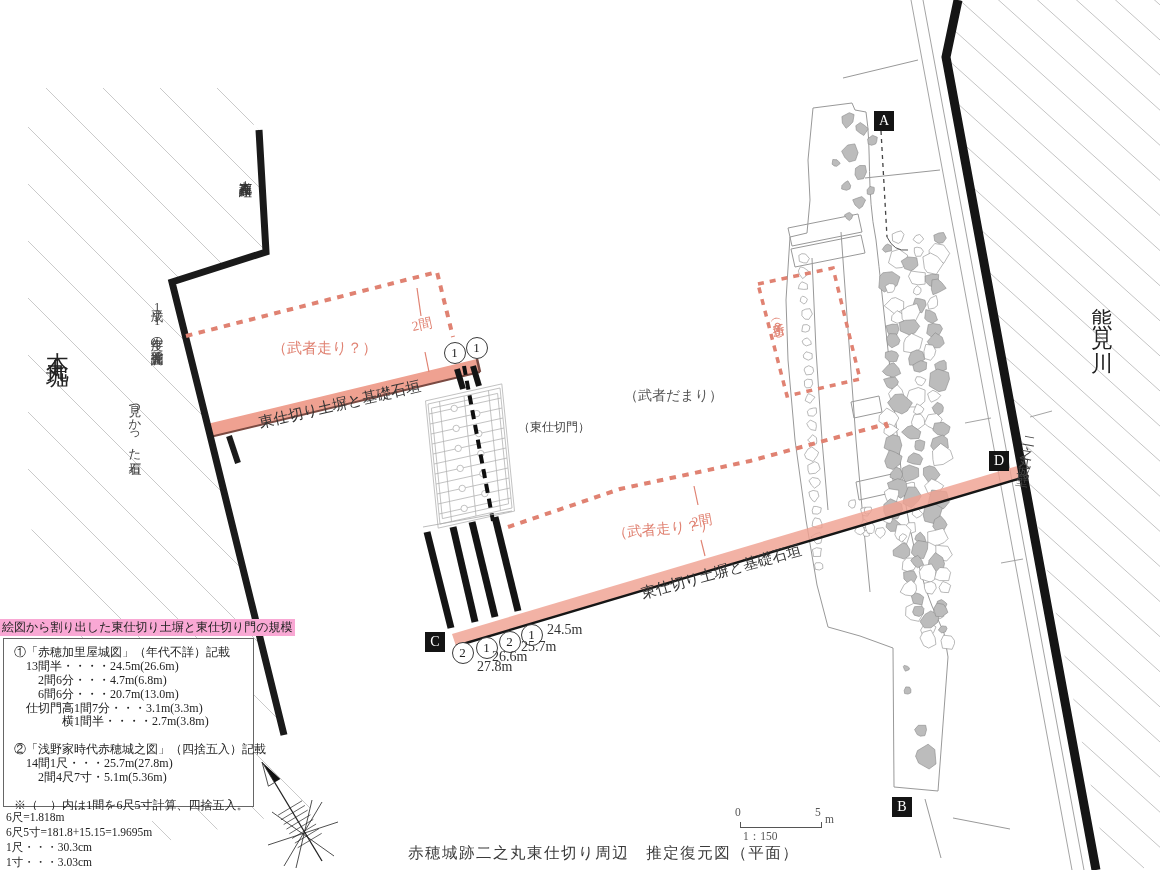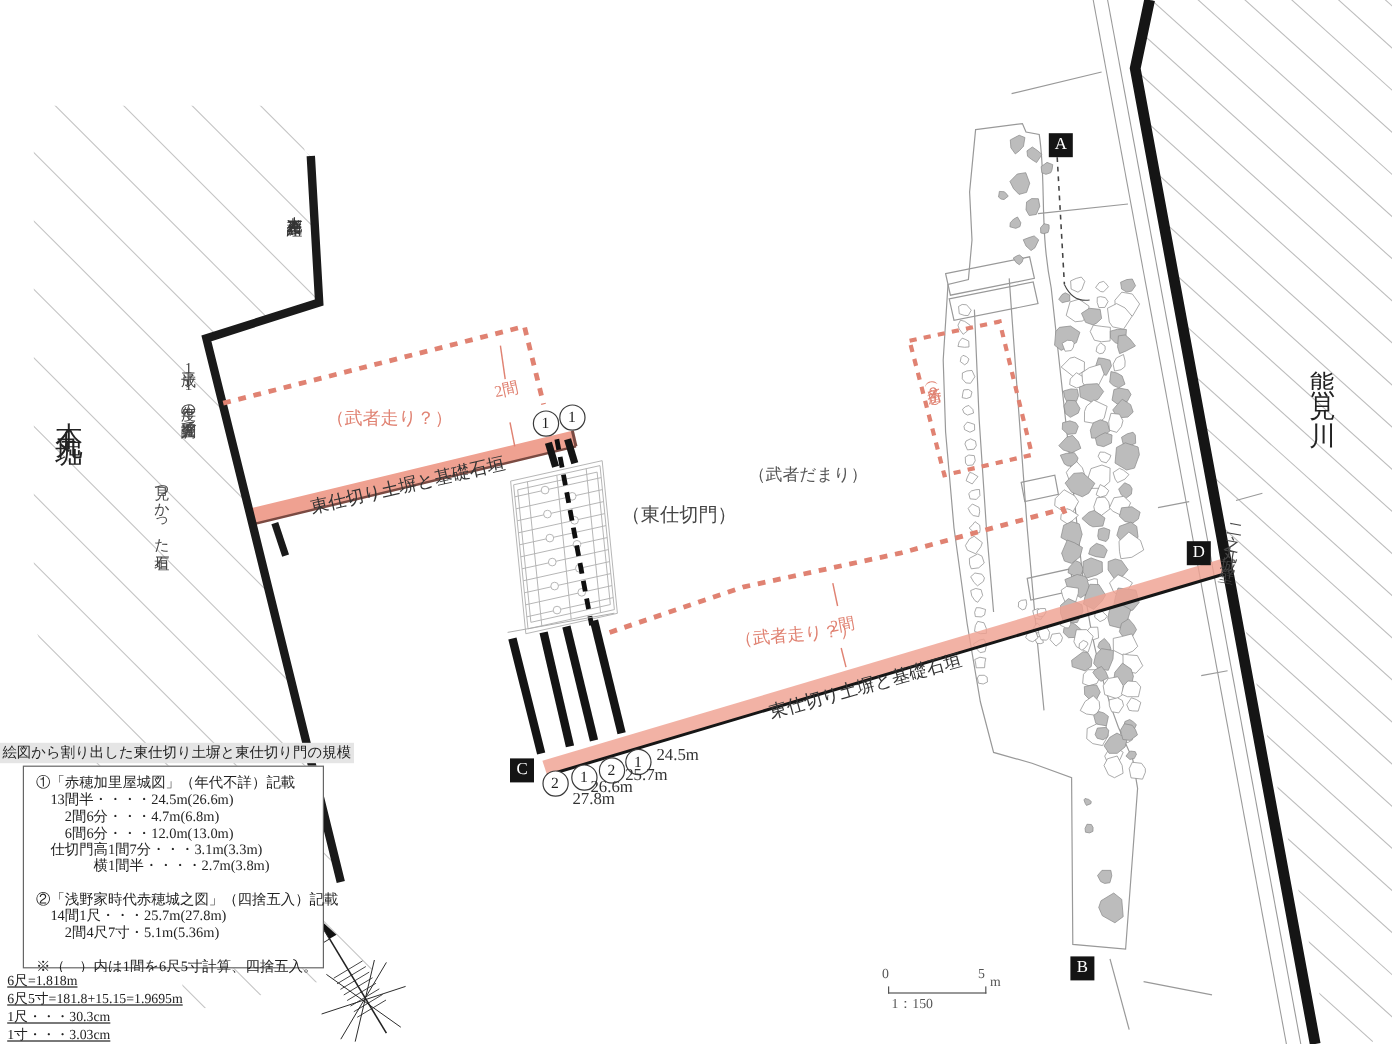--- a/index.html
+++ b/index.html
@@ -9,26 +9,26 @@
   svg{position:absolute;left:0;top:0;}
   .lbl{position:absolute;color:#333;white-space:nowrap;}
   .v{writing-mode:vertical-rl;text-orientation:upright;}
   .pink{color:#e08272;}
   .marker{position:absolute;width:20px;height:20px;background:#141414;color:#fff;
           font-size:14px;line-height:20px;text-align:center;}
   .circ{position:absolute;width:20px;height:20px;border:1.3px solid #3a3a3a;border-radius:50%;
         background:#fff;font-size:13px;line-height:19px;text-align:center;color:#222;}
   .meas{position:absolute;font-size:14px;color:#333;font-family:Liberation Serif, serif;}
   #info-box{position:absolute;left:3px;top:638px;width:251px;height:169px;border:1px solid #666;
-            background:#fff;padding:5px 0 0 10px;box-sizing:border-box;z-index:4;margin-left:16px;}
+            background:#fff;padding:5px 0 0 10px;box-sizing:border-box;z-index:4;}
   .ib-line{height:13.9px;font-size:12px;white-space:pre;color:#222;}
-  #info-heading{position:absolute;left:0;top:619px;font-size:12px;color:#222;background:#e5e5e5;
+  #info-heading{position:absolute;left:0;top:619px;font-size:12px;color:#222;background:#f9a8d4;
                 padding:0 2px;z-index:4;white-space:nowrap;}
   #conversions{position:absolute;left:6px;top:810px;z-index:4;background:#fff;}
-  .conv-line{font-size:11.5px;height:15px;color:#222;white-space:pre;text-decoration:underline;}
+  .conv-line{font-size:11.5px;height:15px;color:#222;white-space:pre;}
   #scale-bar{position:absolute;left:735px;top:806px;width:110px;height:36px;}
   #scale-rule{position:absolute;left:5px;top:16px;width:80px;height:5px;
               border-left:1px solid #555;border-right:1px solid #555;border-bottom:1px solid #555;}
   .scale-txt{position:absolute;font-size:11.5px;color:#555;}
   #main-title{position:absolute;left:408px;top:843px;font-size:15.5px;letter-spacing:1.5px;color:#3a3a3a;}
 </style>
 </head>
 <body>
 
 <div id="stage">
@@ -368,21 +368,21 @@
           <line x1="278.08" y1="815.19" x2="302.08" y2="800.79"></line>
         </g>
   </g>
 </svg>
 
 <div id="info-heading">絵図から割り出した東仕切り土塀と東仕切り門の規模</div>
 <div id="info-box">
   <div class="ib-line">①「赤穂加里屋城図」（年代不詳）記載</div>
   <div class="ib-line">　13間半・・・・24.5m(26.6m)</div>
   <div class="ib-line">　　2間6分・・・4.7m(6.8m)</div>
-  <div class="ib-line">　　6間6分・・・12.0m(13.0m)</div>
+  <div class="ib-line">　　6間6分・・・20.7m(13.0m)</div>
   <div class="ib-line">　仕切門高1間7分・・・3.1m(3.3m)</div>
   <div class="ib-line">　　　　横1間半・・・・2.7m(3.8m)</div>
   <div class="ib-line"></div>
   <div class="ib-line">②「浅野家時代赤穂城之図」（四捨五入）記載</div>
   <div class="ib-line">　14間1尺・・・25.7m(27.8m)</div>
   <div class="ib-line">　　2間4尺7寸・5.1m(5.36m)</div>
   <div class="ib-line"></div>
   <div class="ib-line">※（　）内は1間を6尺5寸計算、四捨五入。</div>
 </div>
 <div id="conversions">
@@ -395,21 +395,21 @@
 <div class="lbl v" style="left:42px;top:334px;font-size:23px;letter-spacing:7px;color:#222;">本丸堀</div>
 <div class="lbl v" style="left:236px;top:170px;font-size:13px;letter-spacing:1px;color:#333;">本丸護岸石組</div>
 <div class="lbl v" style="left:148px;top:300px;font-size:12.5px;color:#444;">平成11年度の発掘調査で</div>
 <div class="lbl v" style="left:126px;top:396px;font-size:12.5px;color:#444;">見つかった石垣</div>
 <div class="lbl v" style="left:1087px;top:290px;font-size:22px;letter-spacing:22px;color:#222;">熊見川</div>
 <div class="lbl v" style="left:1022px;top:426px;font-size:13px;letter-spacing:9px;color:#444;
      transform:rotate(10deg);transform-origin:top left;">二之丸城壁</div>
 <div class="lbl pink" style="left:272px;top:339px;font-size:15px;">（武者走り？）</div>
 <div class="lbl pink" style="left:612px;top:524px;font-size:14.5px;transform:rotate(-5deg);transform-origin:left top;">（武者走り？）</div>
 <div class="lbl" style="left:624px;top:387px;font-size:14px;color:#555;text-align:center;">（武者だまり）</div>
-<div class="lbl" style="left:518px;top:419px;font-size:16px;color:#444;">（東仕切門）</div>
+<div class="lbl" style="left:518px;top:419px;font-size:12px;color:#444;">（東仕切門）</div>
 <div class="lbl v pink" style="left:766px;top:316px;font-size:12.5px;transform:rotate(-13deg);transform-origin:top left;">（番所？）</div>
 <div class="lbl" style="left:257px;top:414px;font-size:15px;color:#333;transform:rotate(-13deg);transform-origin:left top;">東仕切り土塀と基礎石垣</div>
 <div class="lbl" style="left:639px;top:585px;font-size:15px;color:#333;transform:rotate(-15.5deg);transform-origin:left top;">東仕切り土塀と基礎石垣</div>
 <div class="lbl pink" style="left:412px;top:316px;font-size:13.5px;transform:rotate(-12deg);">2間</div>
 <div class="lbl pink" style="left:692px;top:512px;font-size:13.5px;transform:rotate(-10deg);">2間</div>
 
 <div class="marker" style="left:874px;top:111px;">A</div>
 <div class="marker" style="left:892px;top:797px;">B</div>
 <div class="marker" style="left:425px;top:632px;">C</div>
 <div class="marker" style="left:989px;top:451px;">D</div>
@@ -427,14 +427,15 @@
 <div class="meas" style="left:547px;top:622px;">24.5m</div>
 
 <div id="scale-bar">
   <div class="scale-txt" style="left:0px;top:0px;">0</div>
   <div class="scale-txt" style="left:80px;top:0px;">5</div>
   <div class="scale-txt" style="left:90px;top:7px;">m</div>
   <div id="scale-rule"></div>
   <div class="scale-txt" style="left:8px;top:23px;">1：150</div>
 </div>
 
+<div id="main-title">赤穂城跡二之丸東仕切り周辺　推定復元図（平面）</div>
 
 </div>
 
 </body></html>

